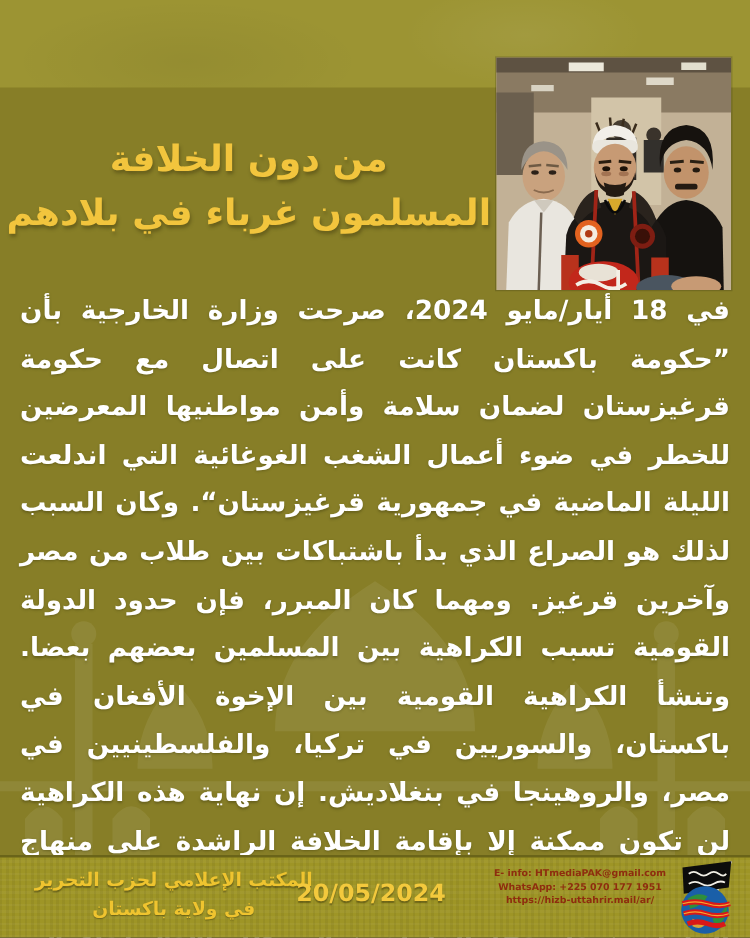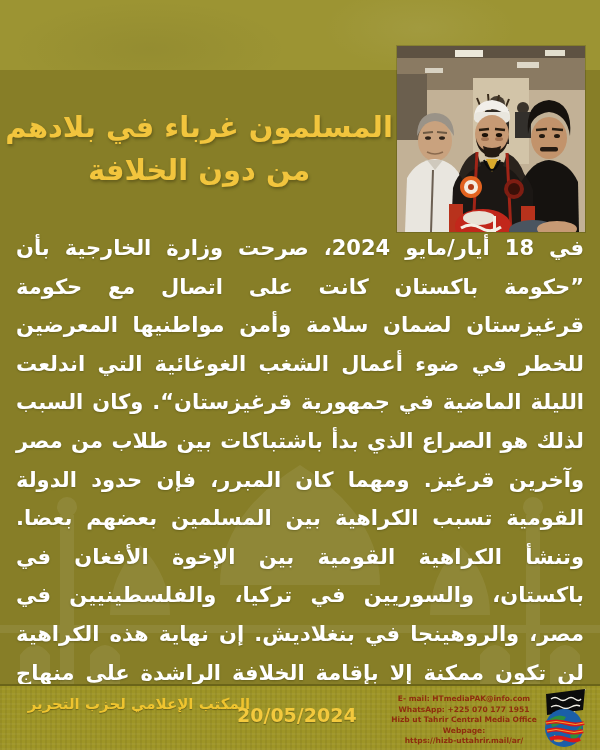--- a/index.html
+++ b/index.html
@@ -60,22 +60,22 @@
         <rect x="0" y="170" width="600" height="8"></rect>
         <path d="M20,240 L20,200 Q35,180 50,200 L50,240 Z"></path>
         <path d="M90,240 L90,200 Q105,180 120,200 L120,240 Z"></path>
         <path d="M480,240 L480,200 Q495,180 510,200 L510,240 Z"></path>
         <path d="M550,240 L550,200 Q565,180 580,200 L580,240 Z"></path>
       </g>
     </svg>
   </div>
 
   <div class="title">
+    <div>من دون الخلافة</div>
     <div>المسلمون غرباء في بلادهم</div>
-    <div>من دون الخلافة</div>
   </div>
 
   <div class="photo">
     <svg viewBox="0 0 188 186" preserveAspectRatio="none">
       <rect width="188" height="186" fill="#c2b196"></rect>
       <rect width="188" height="44" fill="#8a7a62"></rect>
       <rect width="188" height="12" fill="#5e5242"></rect>
       <rect x="58" y="4" width="28" height="7" fill="#ece8da"></rect>
       <rect x="120" y="16" width="22" height="6" fill="#ded8c8"></rect>
       <rect x="28" y="22" width="18" height="5" fill="#d8d2c2"></rect>
@@ -137,26 +137,26 @@
       <ellipse cx="136" cy="184" rx="24" ry="10" fill="#4a5560"></ellipse>
       <ellipse cx="160" cy="183" rx="20" ry="8" fill="#c79a74"></ellipse>
     </svg>
   </div>
 
   <p class="body-text">في 18 أيار/مايو 2024، صرحت وزارة الخارجية بأن ”حكومة باكستان كانت على اتصال مع حكومة قرغيزستان لضمان سلامة وأمن مواطنيها المعرضين للخطر في ضوء أعمال الشغب الغوغائية التي اندلعت الليلة الماضية في جمهورية قرغيزستان“. وكان السبب لذلك هو الصراع الذي بدأ باشتباكات بين طلاب من مصر وآخرين قرغيز. ومهما كان المبرر، فإن حدود الدولة القومية تسبب الكراهية بين المسلمين بعضهم بعضا. وتنشأ الكراهية القومية بين الإخوة الأفغان في باكستان، والسوريين في تركيا، والفلسطينيين في مصر، والروهينجا في بنغلاديش. إن نهاية هذه الكراهية لن تكون ممكنة إلا بإقامة الخلافة الراشدة على منهاج النبوة. فالخلافة ستزيل حدود الدولة القومية بين المسلمين وستوحد المسلمين في ظل أقوى دولة في العالم.</p>
 
   <div class="footer">
     <div class="office">
       <div>المكتب الإعلامي لحزب التحرير</div>
+      <div>في ولاية باكستان</div>
     </div>
     <div class="date">20/05/2024</div>
     <div class="contact">
-      <div>E- mail: HTmediaPAK@info.com</div>
+      <div>E- info: HTmediaPAK@gmail.com</div>
       <div>WhatsApp: +225 070 177 1951</div>
-      <div>Hizb ut Tahrir Central Media Office Webpage:</div>
       <div>https://hizb-uttahrir.mail/ar/</div>
     </div>
     <div class="logo">
       <svg viewBox="0 0 56 62">
         <line x1="47" y1="2" x2="30" y2="38" stroke="#d8d4c8" stroke-width="1.5"></line>
         <polygon points="8,7 47,2 45,23 9,28" fill="#0c0c0c"></polygon>
         <path d="M13,12 Q17,9 21,12 Q25,15 29,12 Q33,9 37,12 Q41,15 43,12" stroke="#f2efe6" stroke-width="1.4" fill="none"></path>
         <path d="M13,20 Q18,17 23,20 Q28,23 33,20 Q38,17 42,19" stroke="#f2efe6" stroke-width="1.4" fill="none"></path>
         <circle cx="26" cy="41" r="19" fill="#1a5fa8"></circle>
         <path d="M12,32 Q20,26 28,30 Q24,38 14,40 Z" fill="#2e8f3c"></path>

